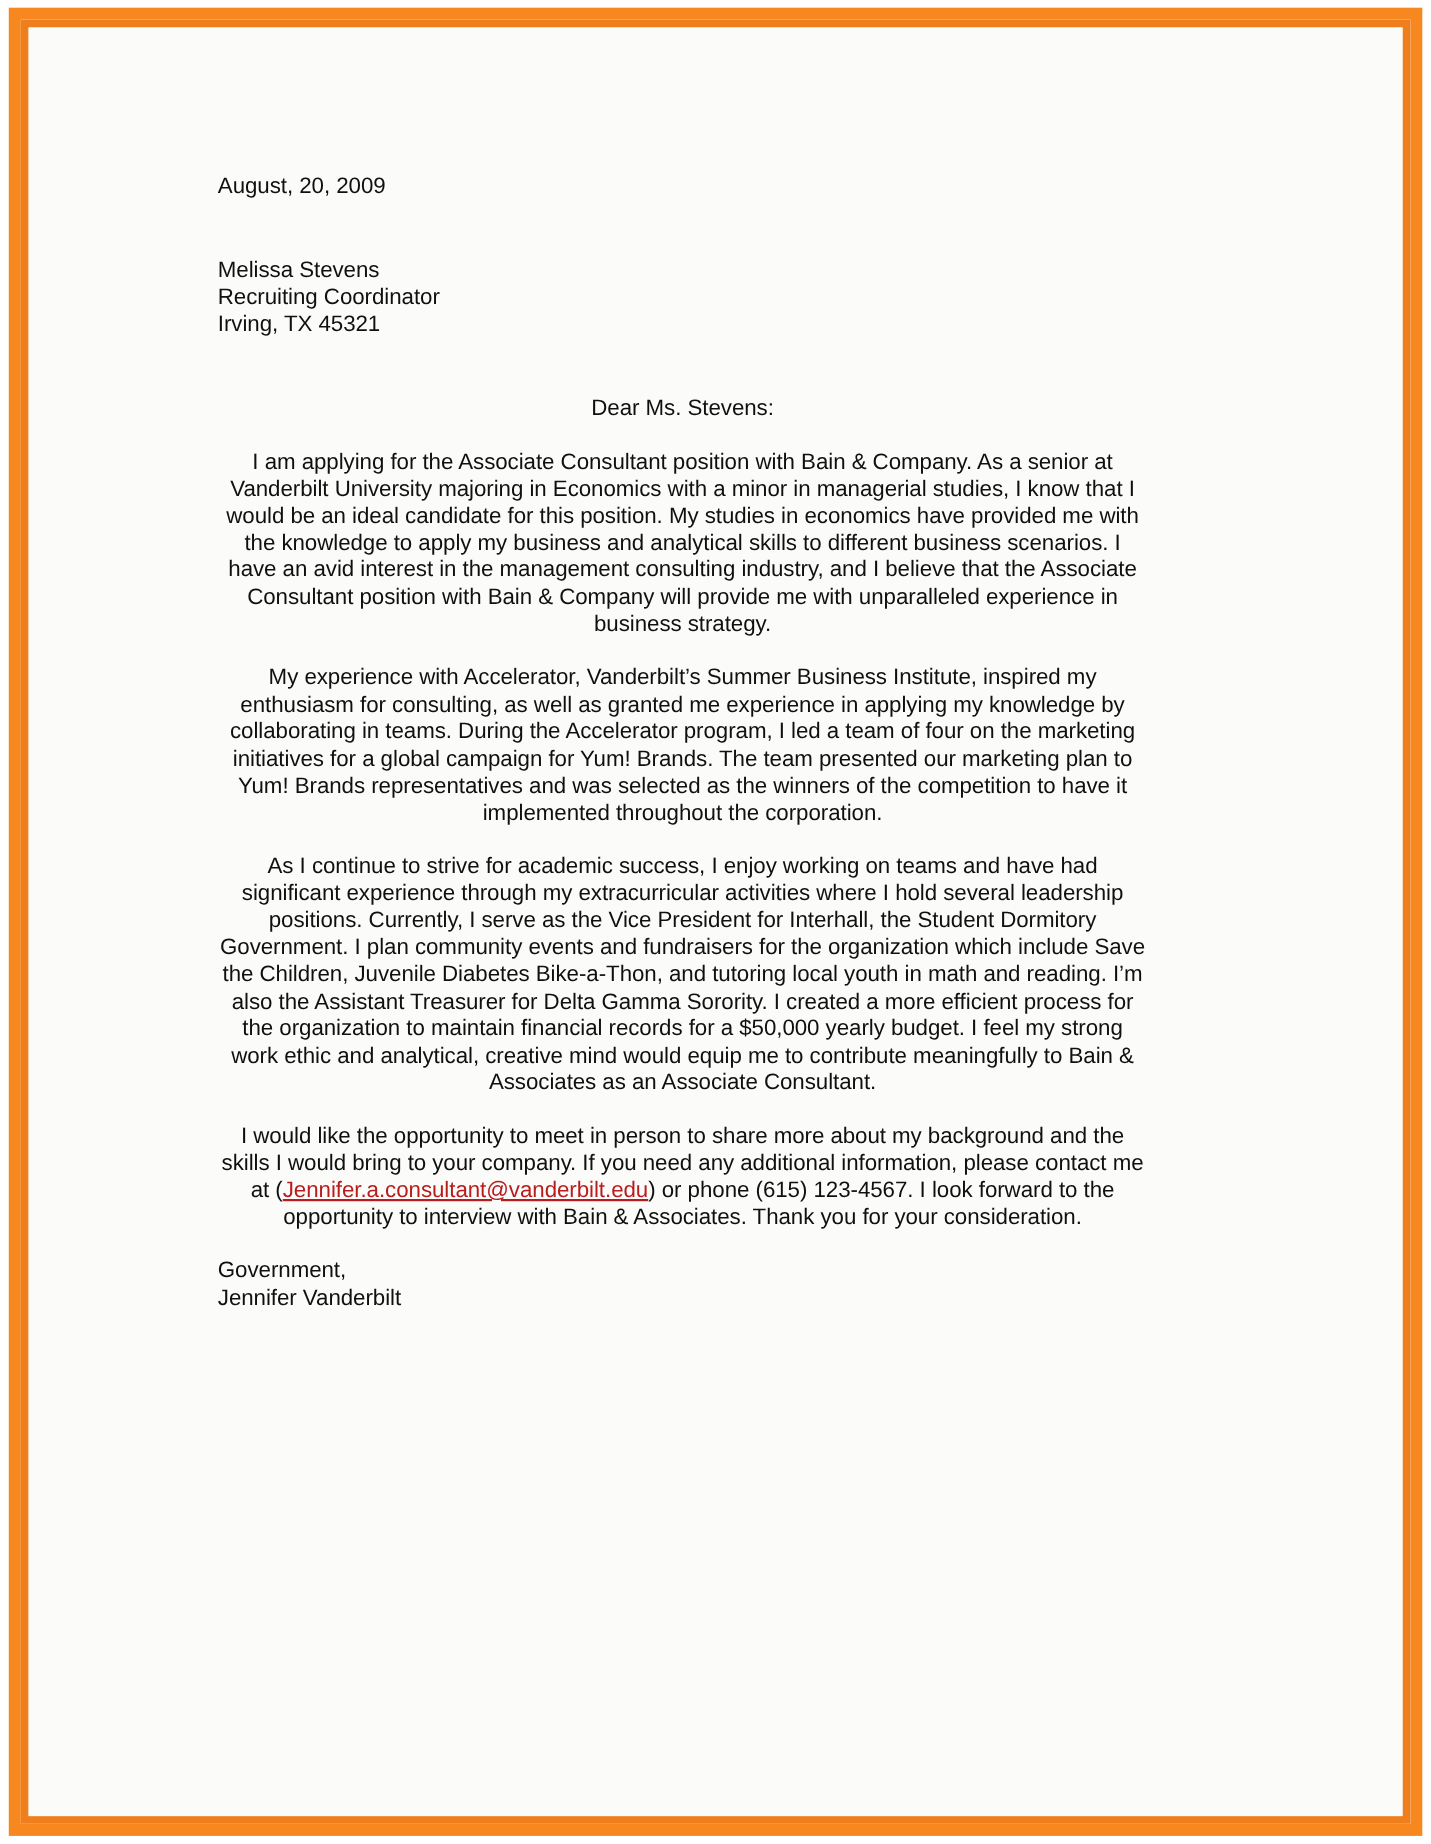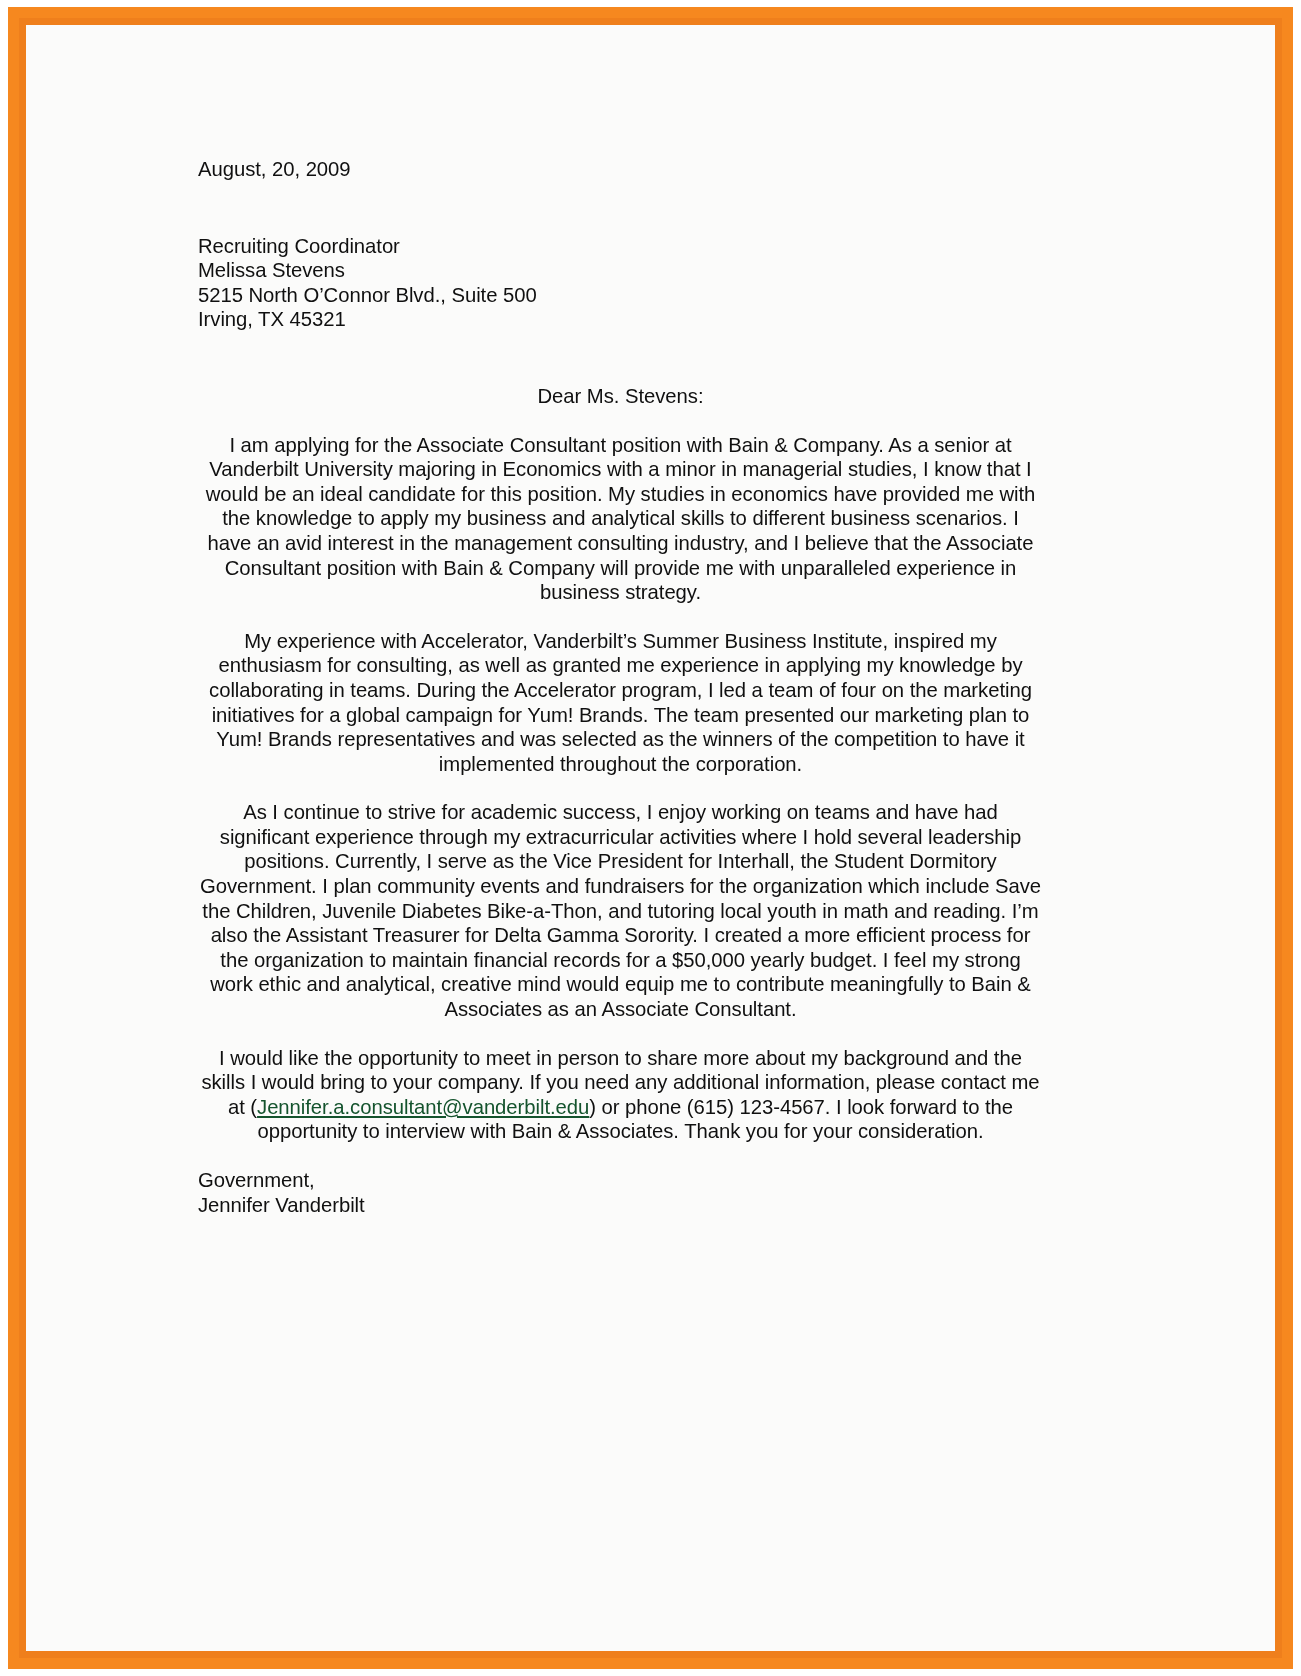--- a/index.html
+++ b/index.html
@@ -66,21 +66,21 @@
     margin: 0 0 24px 0;
     text-align: center;
   }
 
   .letter-para {
     margin: 0 0 24px 0;
     text-align: center;
   }
 
   .email-link {
-    color: #14532d;
+    color: #b91c1c;
     text-decoration: underline;
   }
 
   .closing-block {
     margin: 24px 0 0 0;
   }
   .closing-block .closing-line {
     margin: 0;
   }
 </style>
@@ -88,23 +88,22 @@
 <body>
 
 <div class="page-frame">
   <div class="page-frame-inner">
     <div class="letter-sheet">
       <div class="letter-body">
 
         <p class="date-line">August, 20, 2009</p>
 
         <div class="recipient-block">
+          <p class="addr-line">Melissa Stevens</p>
           <p class="addr-line">Recruiting Coordinator</p>
-          <p class="addr-line">Melissa Stevens</p>
-          <p class="addr-line">5215 North O’Connor Blvd., Suite 500</p>
           <p class="addr-line">Irving, TX 45321</p>
         </div>
 
         <p class="salutation">Dear Ms. Stevens:</p>
 
         <p class="letter-para">I am applying for the Associate Consultant position with Bain &amp; Company. As a senior at Vanderbilt University majoring in Economics with a minor in managerial studies, I know that I would be an ideal candidate for this position. My studies in economics have provided me with the knowledge to apply my business and analytical skills to different business scenarios. I have an avid interest in the management consulting industry, and I believe that the Associate Consultant position with Bain &amp; Company will provide me with unparalleled experience in business strategy.</p>
 
         <p class="letter-para">My experience with Accelerator, Vanderbilt’s Summer Business Institute, inspired my enthusiasm for consulting, as well as granted me experience in applying my knowledge by collaborating in teams. During the Accelerator program, I led a team of four on the marketing initiatives for a global campaign for Yum! Brands. The team presented our marketing plan to Yum! Brands representatives and was selected as the winners of the competition to have it implemented throughout the corporation.</p>
 
         <p class="letter-para">As I continue to strive for academic success, I enjoy working on teams and have had significant experience through my extracurricular activities where I hold several leadership positions. Currently, I serve as the Vice President for Interhall, the Student Dormitory Government. I plan community events and fundraisers for the organization which include Save the Children, Juvenile Diabetes Bike-a-Thon, and tutoring local youth in math and reading. I’m also the Assistant Treasurer for Delta Gamma Sorority. I created a more efficient process for the organization to maintain financial records for a $50,000 yearly budget. I feel my strong work ethic and analytical, creative mind would equip me to contribute meaningfully to Bain &amp; Associates as an Associate Consultant.</p>

